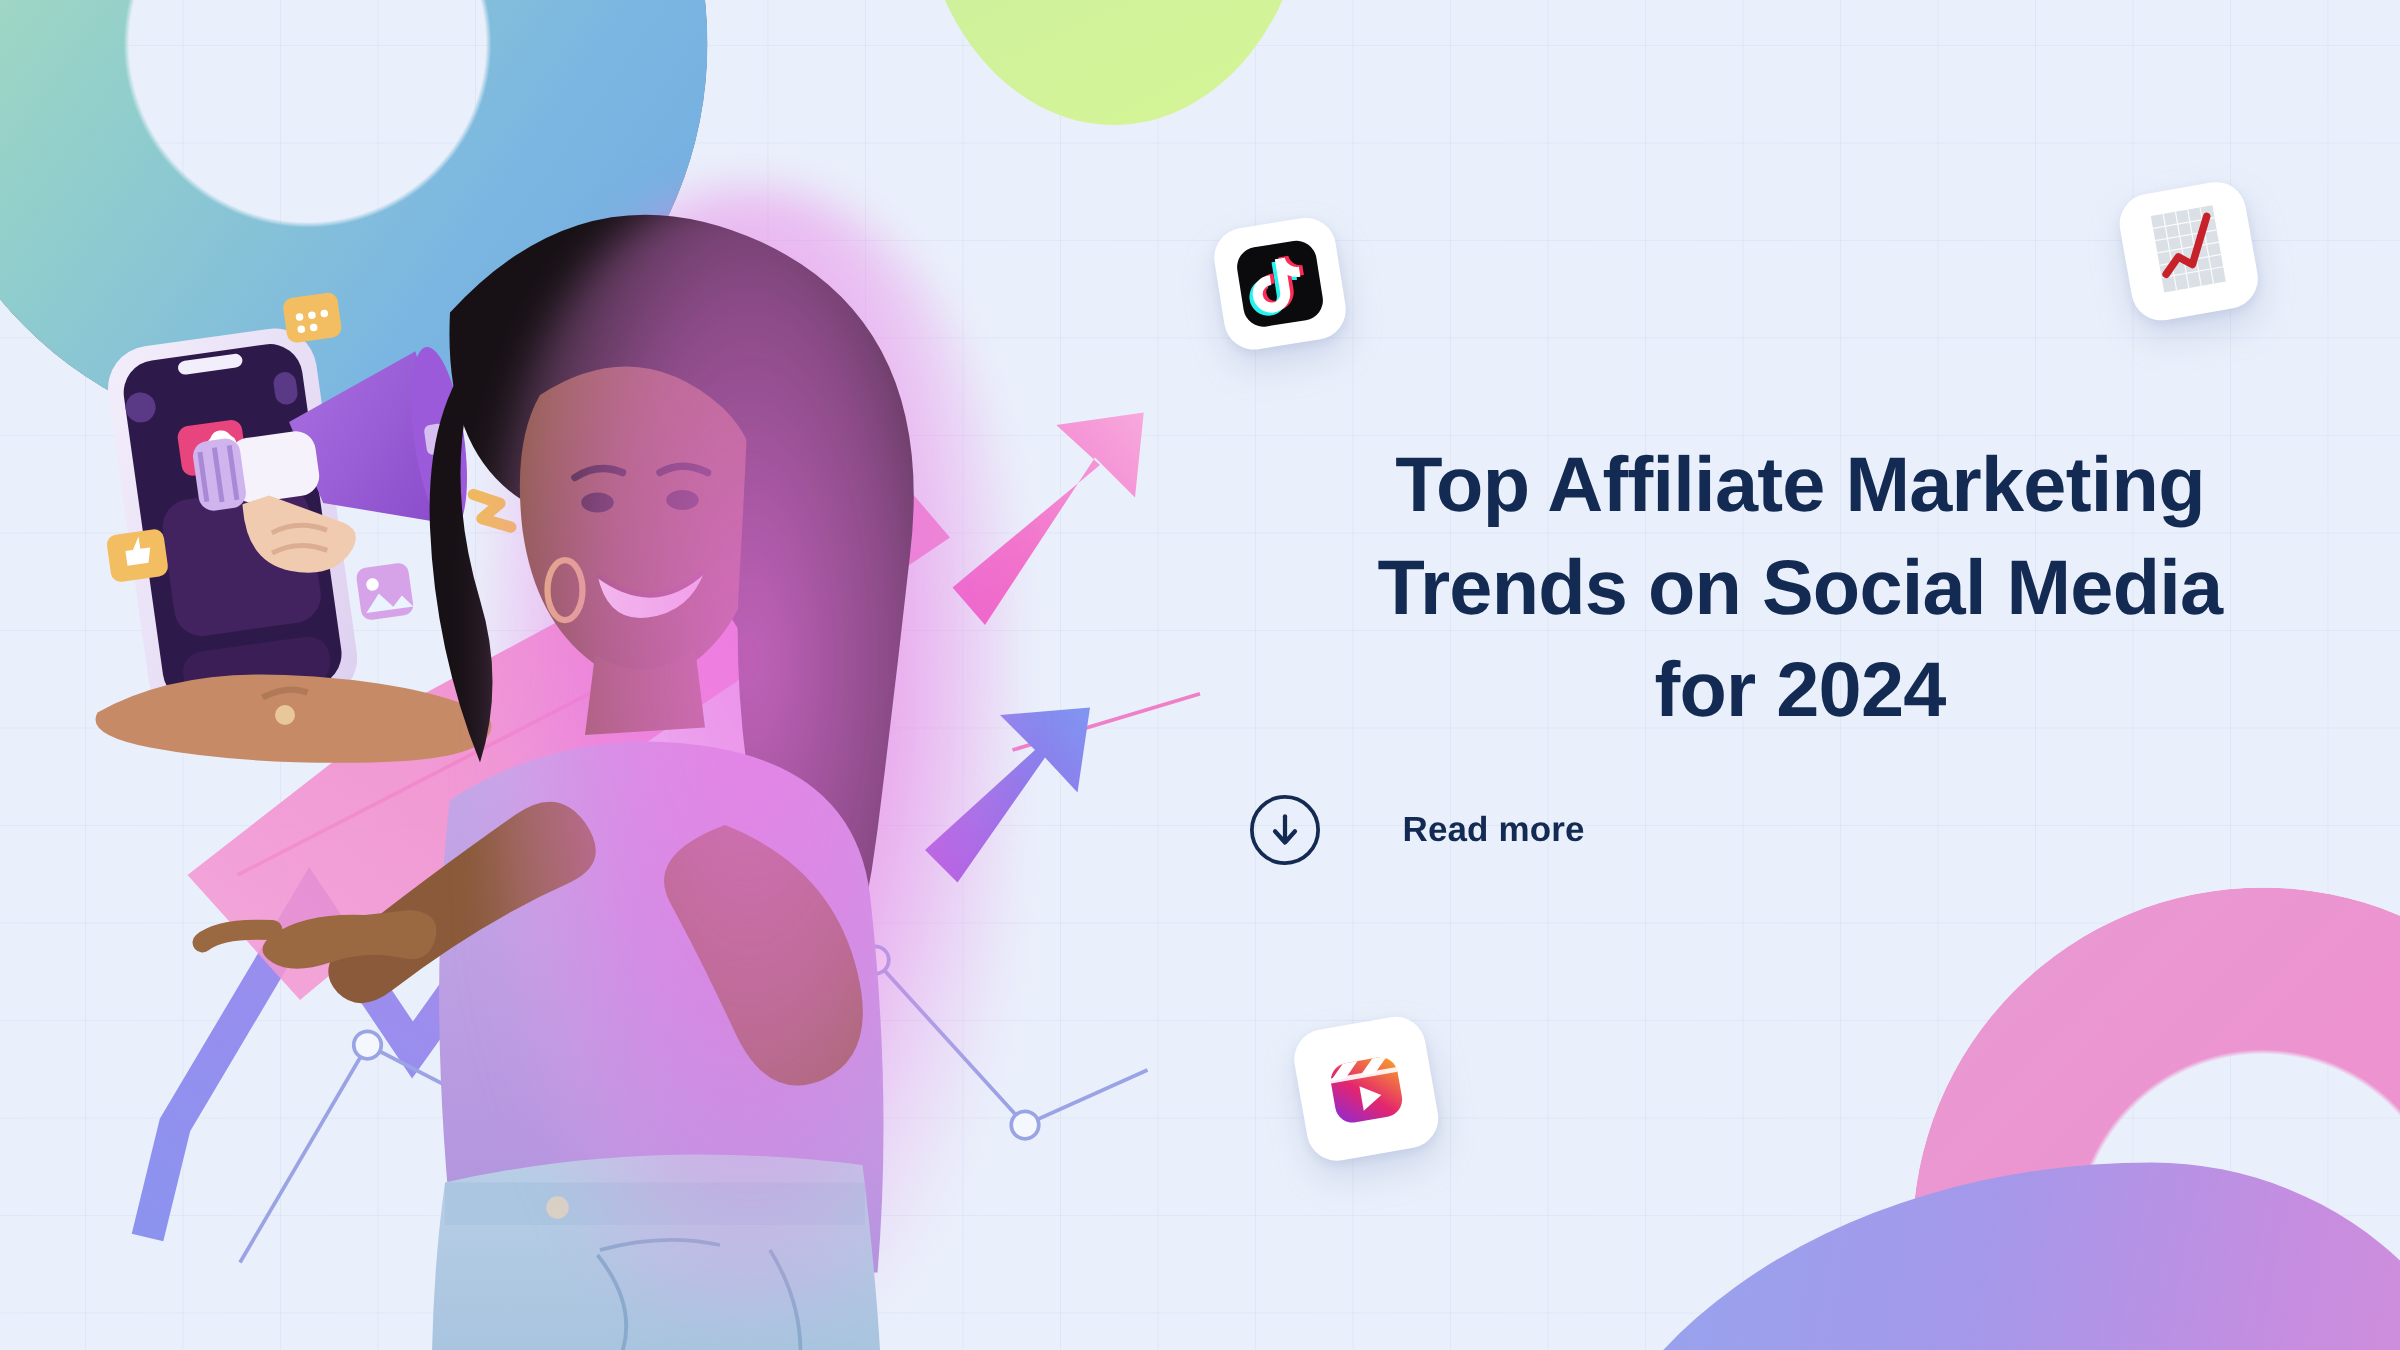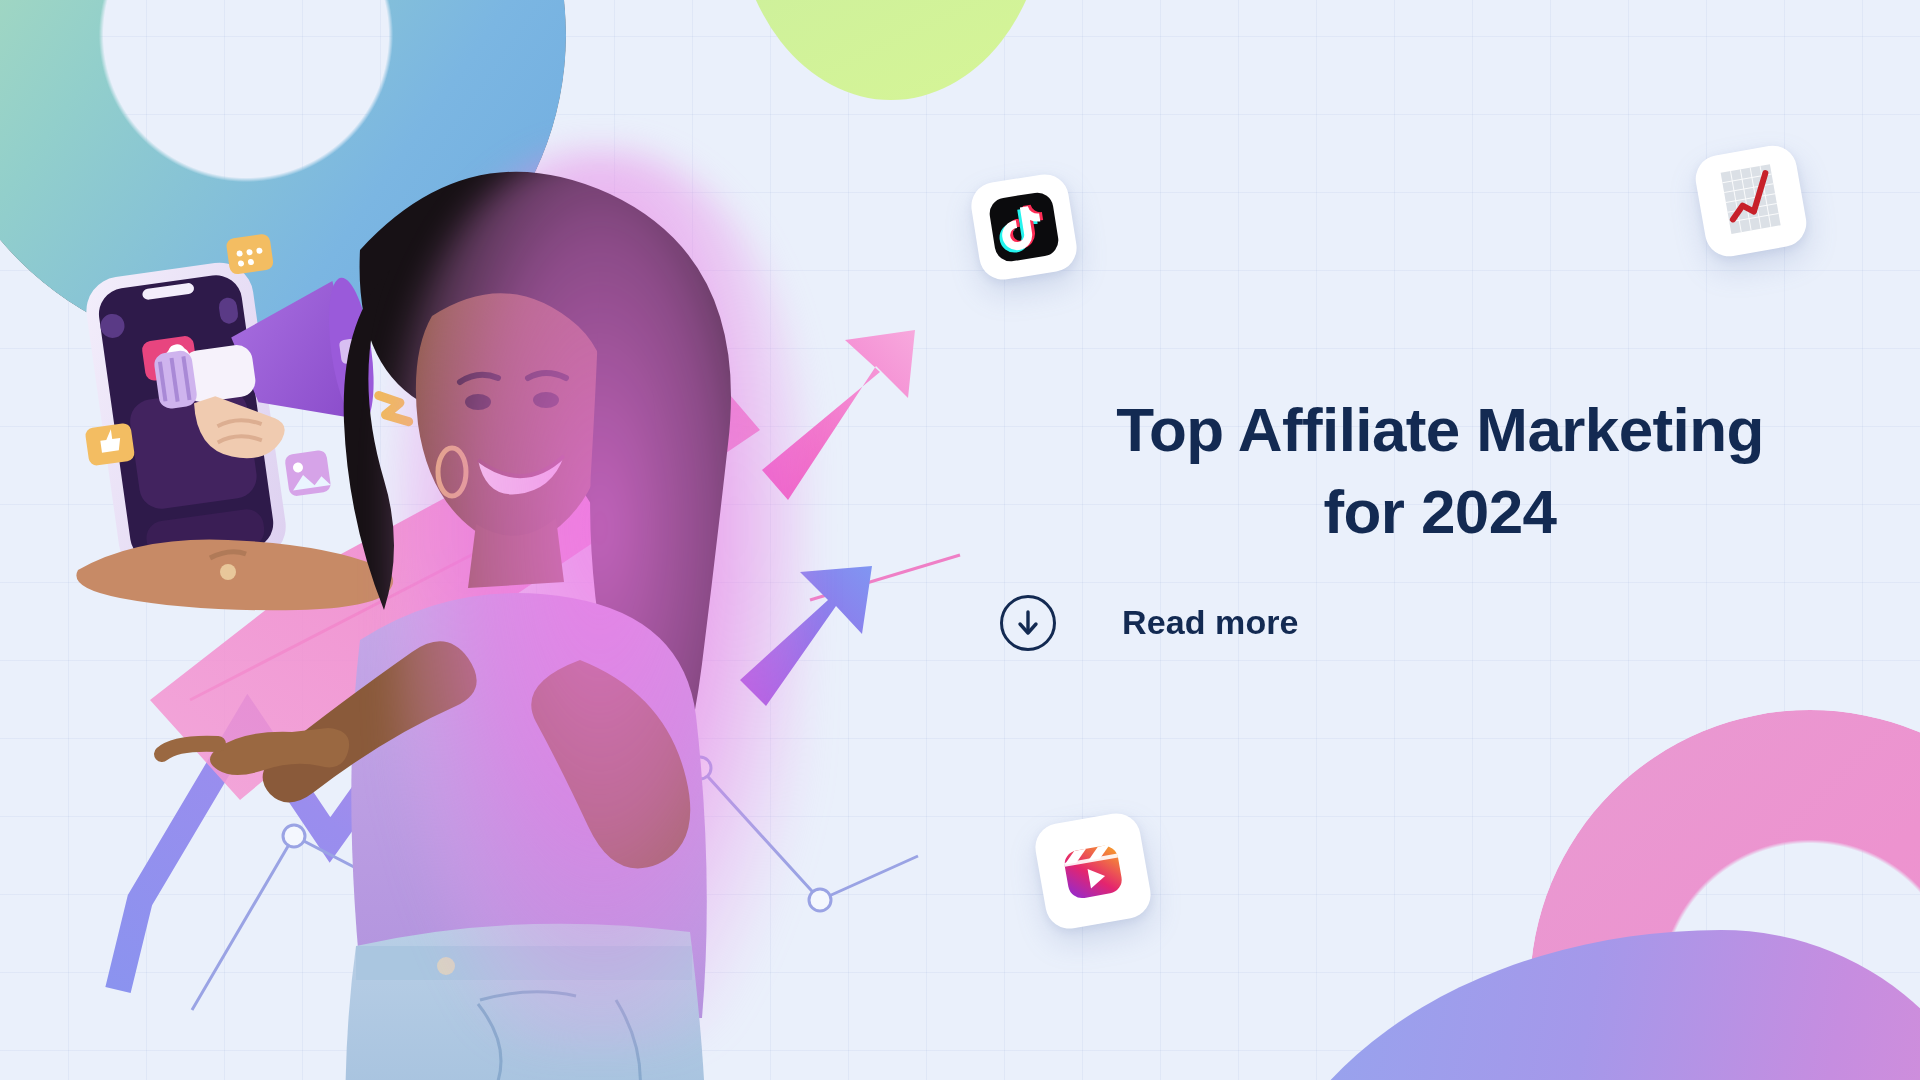--- a/index.html
+++ b/index.html
@@ -130,21 +130,21 @@
     cursor:pointer;
   }
   .cta-circle{
     width:56px; height:56px; border-radius:50%;
     border:3px solid #132a52;
     display:flex; align-items:center; justify-content:center;
     flex:none;
   }
   .cta-label{
     color:#132a52;
-    font-size:34px;
+    font-size:28px;
     font-weight:700;
     letter-spacing:.1px;
   }
 </style>
 </head>
 <body>
 
 <div class="banner">
 
   <div class="bg-grid"></div>
@@ -358,20 +358,21 @@
             <line x1="46" y1="4" x2="46" y2="66"></line>
         </g>
         <polyline points="10,52 22,40 32,48 50,12" fill="none" stroke="#c7212a" stroke-width="6" stroke-linejoin="round" stroke-linecap="round"></polyline>
       </svg>
     </div>
   </div>
 
   <div class="text-col">
     <h1 class="headline">
       <span class="line">Top Affiliate Marketing</span>
+      <span class="line">Trends on Social Media</span>
       <span class="line">for 2024</span>
     </h1>
 
     <div class="cta">
       <span class="cta-circle">
         <svg width="26" height="28" viewBox="0 0 26 28">
           <line x1="13" y1="3" x2="13" y2="22" stroke="#132a52" stroke-width="3.4" stroke-linecap="round"></line>
           <path d="M5 15 L13 24 L21 15" fill="none" stroke="#132a52" stroke-width="3.4" stroke-linecap="round" stroke-linejoin="round"></path>
         </svg>
       </span>

